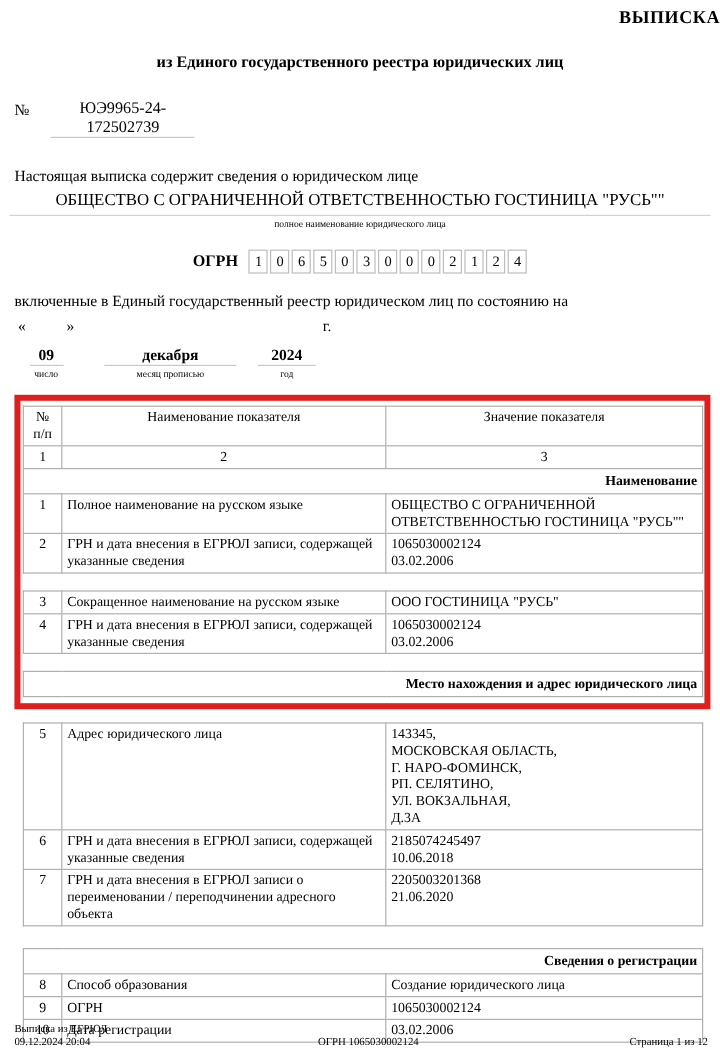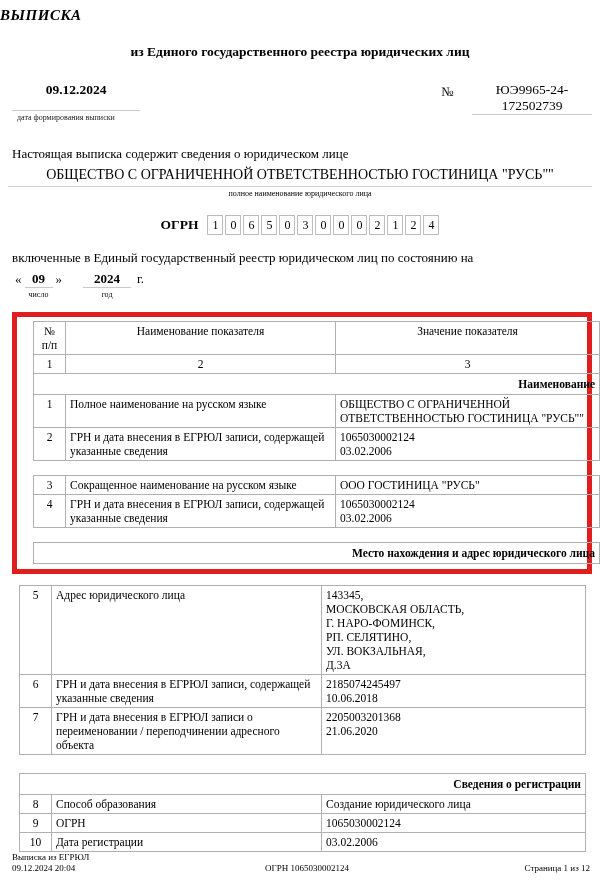--- a/index.html
+++ b/index.html
@@ -8,25 +8,24 @@
     position: relative;
     width: 600px;
     height: 884px;
     background: #fff;
     font-family: "Liberation Serif", serif;
     color: #000;
     overflow: hidden;
   }
   .title {
     padding-top: 7px;
-    text-align: left;
+    text-align: right;
     font-size: 15px;
     font-weight: bold;
     letter-spacing: .5px;
-    font-style: italic;
   }
   .subtitle {
     margin-top: 20px;
     text-align: center;
     font-size: 13.5px;
     font-weight: bold;
   }
   .meta-row {
     margin: 22px 8px 0 12px;
     display: flex;
@@ -47,30 +46,30 @@
   .ogrn-row { margin-top: 17px; display: flex; justify-content: center; align-items: center; gap: 2px; }
   .ogrn-label { font-size: 13.5px; font-weight: bold; margin-right: 7px; }
   .digit-box {
     display: inline-block; width: 16px; height: 20px;
     border: 1px solid #bcbcbc; font-size: 12px; line-height: 18px; text-align: center;
   }
   .included { margin: 15px 12px 0 12px; font-size: 13px; }
   .asof-row { margin: 5px 12px 0 12px; display: flex; align-items: flex-start; }
   .asof-quote { font-size: 13px; padding: 0 3px; }
   .asof-field { display: inline-block; text-align: center; }
-  .asof-value { display: block; font-size: 13px; font-weight: bold; border-bottom: 1px solid #c9c9c9; padding: 0 6px; }
+  .asof-value { display: block; font-size: 13px; font-weight: bold; border-bottom: 1px solid #c9c9c9; padding: 0 6px; margin-top: 24px; }
   .asof-suffix { font-size: 13px; padding-left: 6px; }
   .asof-label { display: block; font-size: 8px; padding-top: 2px; }
   .w-day { min-width: 28px; }
   .w-month { min-width: 110px; margin-left: 22px; }
   .w-year { min-width: 48px; margin-left: 18px; }
   .red-box {
     margin: 13px 8px 0 12px;
     border: 5px solid #e01e1e;
-    padding: 4px 2px 5px 16px;
+    padding: 4px 2px 5px 2px;
     width: 580px;
   }
   .tbl {
     width: 566px;
     border-collapse: collapse;
     table-layout: fixed;
     font-size: 11.5px;
     line-height: 14px;
   }
   .tbl td { border: 1px solid #b0b0b0; vertical-align: top; padding: 2px 4px; }
@@ -97,25 +96,20 @@
 </style>
 </head>
 <body>
 
 <div class="page">
 
   <div class="title">ВЫПИСКА</div>
   <div class="subtitle">из Единого государственного реестра юридических лиц</div>
 
   <div class="meta-row">
-    <div class="date-block">
-      <div class="date-value">09.12.2024</div>
-      <div class="u-line"></div>
-      <div class="small-label">дата формирования выписки</div>
-    </div>
     <div class="num-block">
       <span class="num-sign">№</span>
       <div class="num-value-wrap">
         <div>ЮЭ9965-24-</div>
         <div>172502739</div>
         <div class="u-line"></div>
       </div>
     </div>
   </div>
 
@@ -143,20 +137,24 @@
 
   <div class="included">включенные в Единый государственный реестр юридическом лиц по состоянию на</div>
 
   <div class="asof-row">
     <span class="asof-quote">«</span>
     <span class="asof-field w-day">
       <span class="asof-value">09</span>
       <span class="asof-label">число</span>
     </span>
     <span class="asof-quote">»</span>
+    <span class="asof-field w-month">
+      <span class="asof-value">декабря</span>
+      <span class="asof-label">месяц прописью</span>
+    </span>
     <span class="asof-field w-year">
       <span class="asof-value">2024</span>
       <span class="asof-label">год</span>
     </span>
     <span class="asof-suffix">г.</span>
   </div>
 
   <div class="red-box" style="border-color: rgb(224, 30, 30);">
     <table class="tbl">
       <colgroup>

